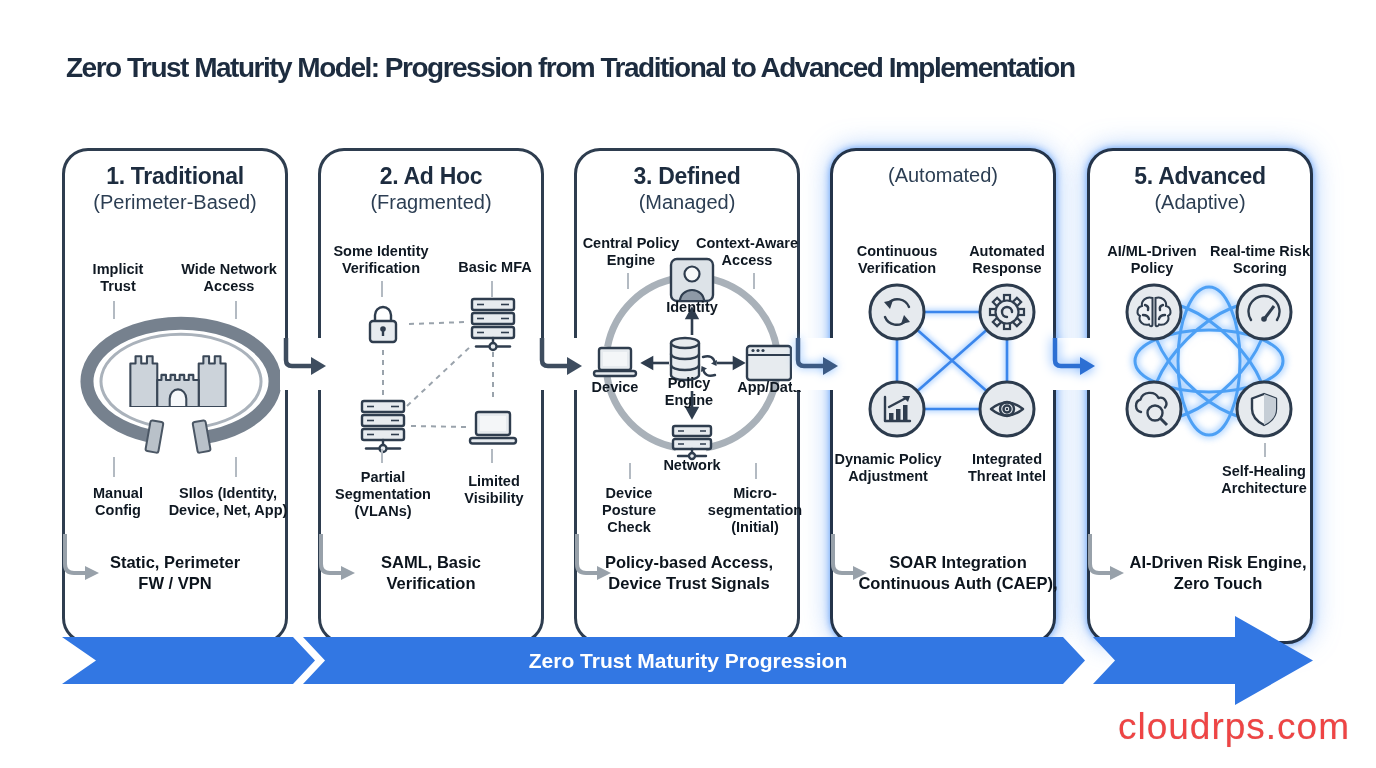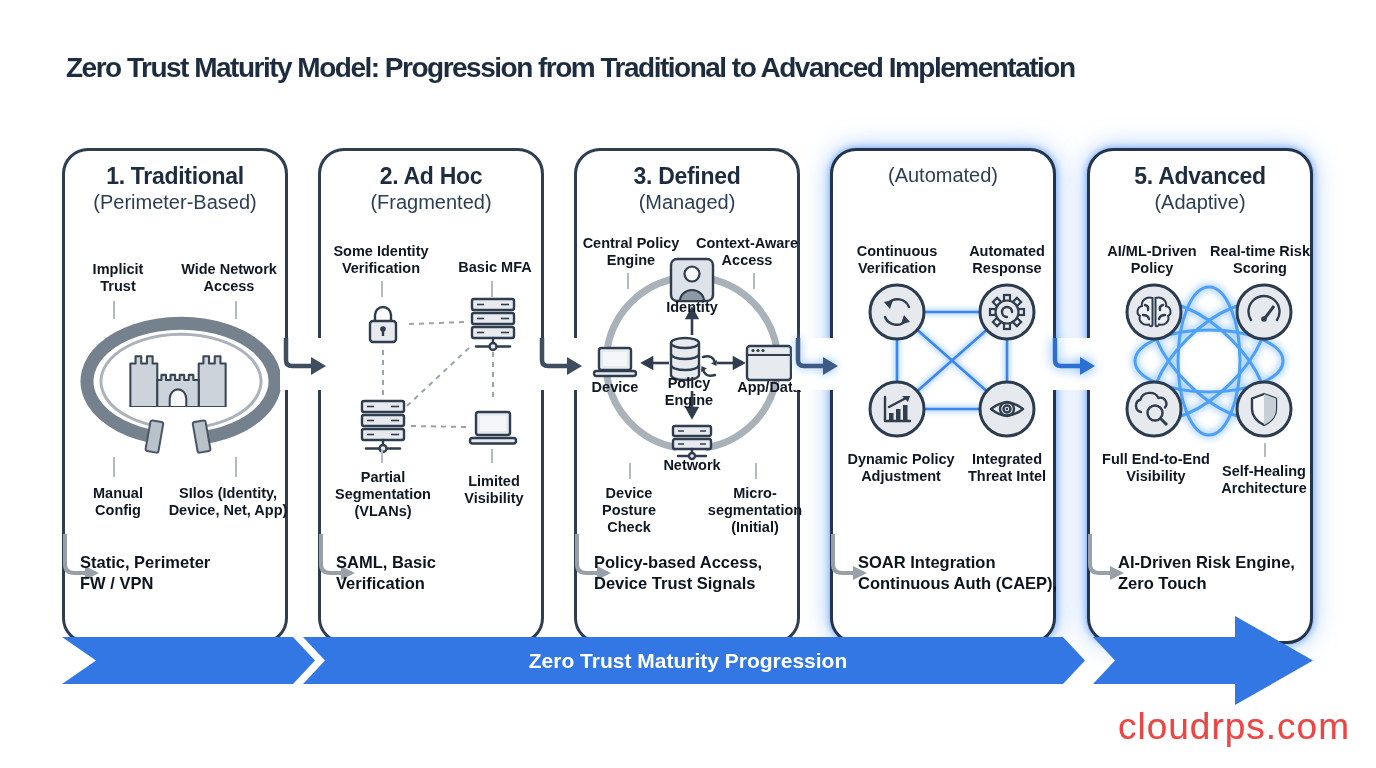--- a/index.html
+++ b/index.html
@@ -12,21 +12,21 @@
   .card.glow{border-color:#24344a;
         box-shadow:0 0 7px rgba(96,158,248,.95),0 0 26px rgba(96,158,248,.55);}
   .card-head{position:absolute;left:0;top:12px;width:100%;text-align:center;}
   .card-num{font-size:23px;font-weight:bold;color:#1d2c3f;letter-spacing:-.3px;}
   .card-sub{font-size:20px;color:#2c3e53;margin-top:1px;}
   .lbl{position:absolute;font-weight:bold;font-size:14.5px;line-height:1.16;color:#0f1822;
        text-align:center;}
   .tick{position:absolute;width:2px;background:#b3bac2;}
   .icon-abs{position:absolute;}
   .cap{position:absolute;top:552px;font-weight:bold;font-size:16.5px;line-height:1.3;
-       color:#0c141d;text-align:left;width:190px;}
+       color:#0c141d;text-align:center;width:190px;}
   .cap-arrow{position:absolute;top:534px;}
   .white-gap{position:absolute;top:338px;width:48px;height:52px;background:#fff;}
   .gap-arrow{position:absolute;top:338px;}
   .gap-arrow.glow1 svg{filter:drop-shadow(0 0 5px rgba(120,180,255,.9));}
   .gap-arrow.glow2 svg{filter:drop-shadow(0 0 6px rgba(90,160,255,1));}
   .watermark{position:absolute;right:26px;top:706px;font-size:37px;color:#ef4444;
              letter-spacing:1px;text-shadow:0 0 1px #cccccc;}
   svg{display:block;}
   .stroke{stroke:#2f3d4e;fill:none;stroke-width:2.4;stroke-linecap:round;stroke-linejoin:round;}
   .fillicon{stroke:#2f3d4e;fill:#e7ebef;stroke-width:2.4;stroke-linejoin:round;}
@@ -296,21 +296,21 @@
 
       <g transform="translate(174,138)">
         <circle r="27" fill="#e6eaee" stroke="#2c3b4d" stroke-width="3"></circle>
         <path d="M-16 0 Q0 -13 16 0 Q0 13 -16 0 Z" class="stroke" stroke-width="2.2"></path>
         <circle r="7" class="stroke" stroke-width="2"></circle>
         <circle r="3.5" class="stroke" stroke-width="1.6"></circle>
         <circle r="1.2" fill="#2f3d4e"></circle>
       </g>
     </svg>
 
-    <div class="lbl" style="left:14px;top:300px;width:108px">Dynamic Policy Adjustment</div>
+    <div class="lbl" style="left:1px;top:300px;width:108px">Dynamic Policy Adjustment</div>
     <div class="lbl" style="left:124px;top:300px;width:100px">Integrated Threat Intel</div>
   </div>
 
   <div class="card glow" style="left:1087px">
     <div class="card-head">
       <div class="card-num">5. Advanced</div>
       <div class="card-sub">(Adaptive)</div>
     </div>
     <div class="lbl" style="left:8px;top:92px;width:108px">AI/ML-Driven Policy</div>
     <div class="lbl" style="left:118px;top:92px;width:104px">Real-time Risk Scoring</div>
@@ -360,21 +360,20 @@
         <line x1="6.5" y1="9.5" x2="13" y2="16" stroke="#2f3d4e" stroke-width="3"></line>
       </g>
 
       <g transform="translate(174,138)">
         <circle r="27" fill="#e6eaee" stroke="#2c3b4d" stroke-width="3"></circle>
         <path d="M0 -15 L12 -10.5 V0 C12 8 7 12.5 0 16 C-7 12.5 -12 8 -12 0 V-10.5 Z" fill="#f4f6f8" stroke="#2f3d4e" stroke-width="2.4" stroke-linejoin="round"></path>
         <path d="M0 -15 L12 -10.5 V0 C12 8 7 12.5 0 16 Z" fill="#c6ced6"></path>
       </g>
     </svg>
 
-    <div class="lbl" style="left:0px;top:300px;width:132px">Full End-to-End Visibility</div>
     <div class="tick" style="left:174px;top:292px;height:14px"></div>
     <div class="lbl" style="left:122px;top:312px;width:104px">Self-Healing Architecture</div>
   </div>
 
   <div class="white-gap" style="left:280px"></div>
   <div class="gap-arrow" style="left:282px">
     <svg width="46" height="52" viewBox="0 0 46 52">
       <path d="M4 0 V22 Q4 28 10 28 H30" fill="none" stroke="#3e4d5f" stroke-width="4.5"></path>
       <polygon points="29,19 44,28 29,37" fill="#3e4d5f"></polygon>
     </svg>

